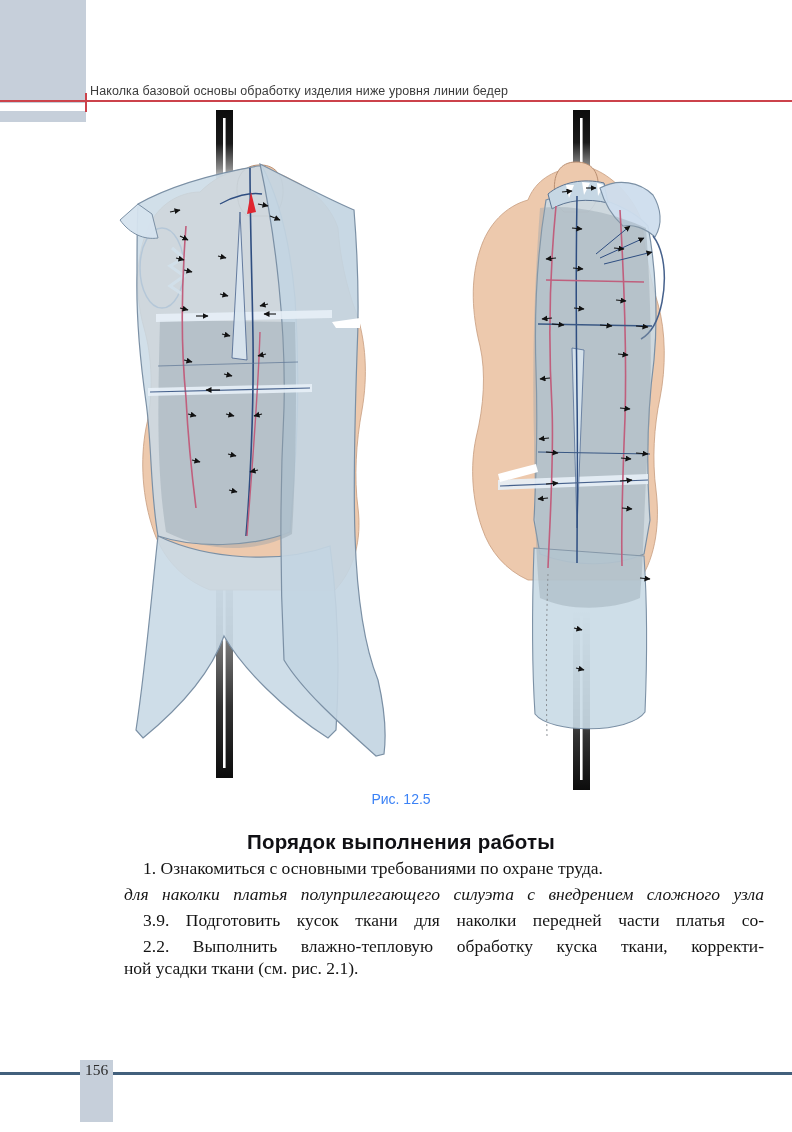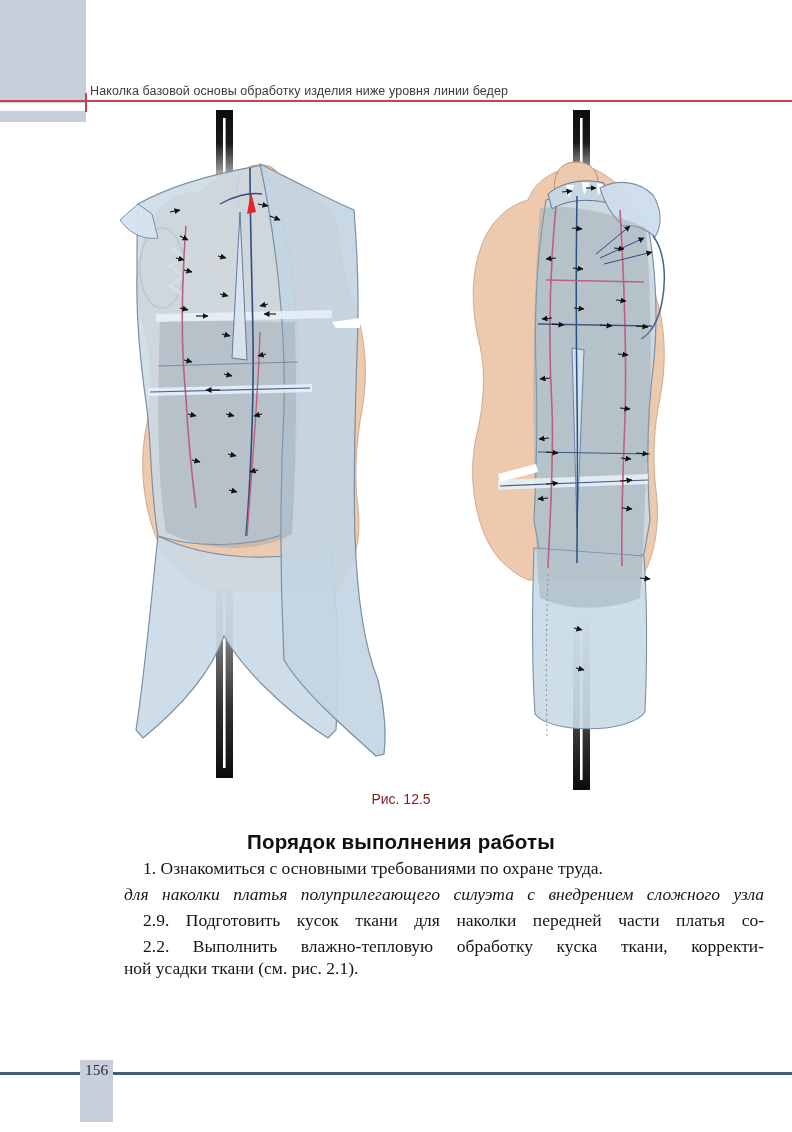--- a/index.html
+++ b/index.html
@@ -14,21 +14,21 @@
   .header-rule{position:absolute;left:0;top:100px;width:792px;height:2.4px;background:#cc424b;}
   .header-tick{position:absolute;left:84.5px;top:93px;width:2.4px;height:19px;background:#cc424b;}
   .header-title{
     position:absolute;left:90px;top:84px;width:660px;
     font-size:12.5px;color:#3b3b3b;letter-spacing:.1px;white-space:nowrap;
   }
   
   .figure-wrap{position:absolute;left:100px;top:108px;width:630px;height:692px;}
   .figure-caption{
     position:absolute;left:81px;top:791px;width:640px;text-align:center;
-    font-size:14px;color:#7f1d1d;
+    font-size:14px;color:#3b82f6;
   }
   
   .section-heading{
     position:absolute;left:81px;top:830px;width:640px;text-align:center;
     font-size:20.5px;font-weight:bold;color:#101014;letter-spacing:.2px;
   }
   
   .body-text{
     position:absolute;left:81px;top:857px;width:640px;
     font-family:"Liberation Serif",serif;font-size:17.5px;color:#141414;margin-left:43px;
@@ -220,21 +220,21 @@
   <div class="section-heading">Порядок выполнения работы</div>
 
   <div class="body-text">
       <div class="para regular">
         <div class="tline first">1. Ознакомиться с основными требованиями по охране труда.</div>
       </div>
       <div class="para italic">
         <div class="tline just">для наколки платья полуприлегающего силуэта с внедрением сложного узла</div>
       </div>
       <div class="para regular">
-        <div class="tline just first">2.9. Подготовить кусок ткани для наколки передней части платья со-</div>
+        <div class="tline just first">3.9. Подготовить кусок ткани для наколки передней части платья со-</div>
       </div>
       <div class="para regular">
         <div class="tline just first">2.2. Выполнить влажно-тепловую обработку куска ткани, корректи-</div>
         <div class="tline">ной усадки ткани (см. рис. 2.1).</div>
       </div>
     </div>
 
   <div class="footer-rule-left"></div>
   <div class="footer-rule-right"></div>
   <div class="page-tab">

